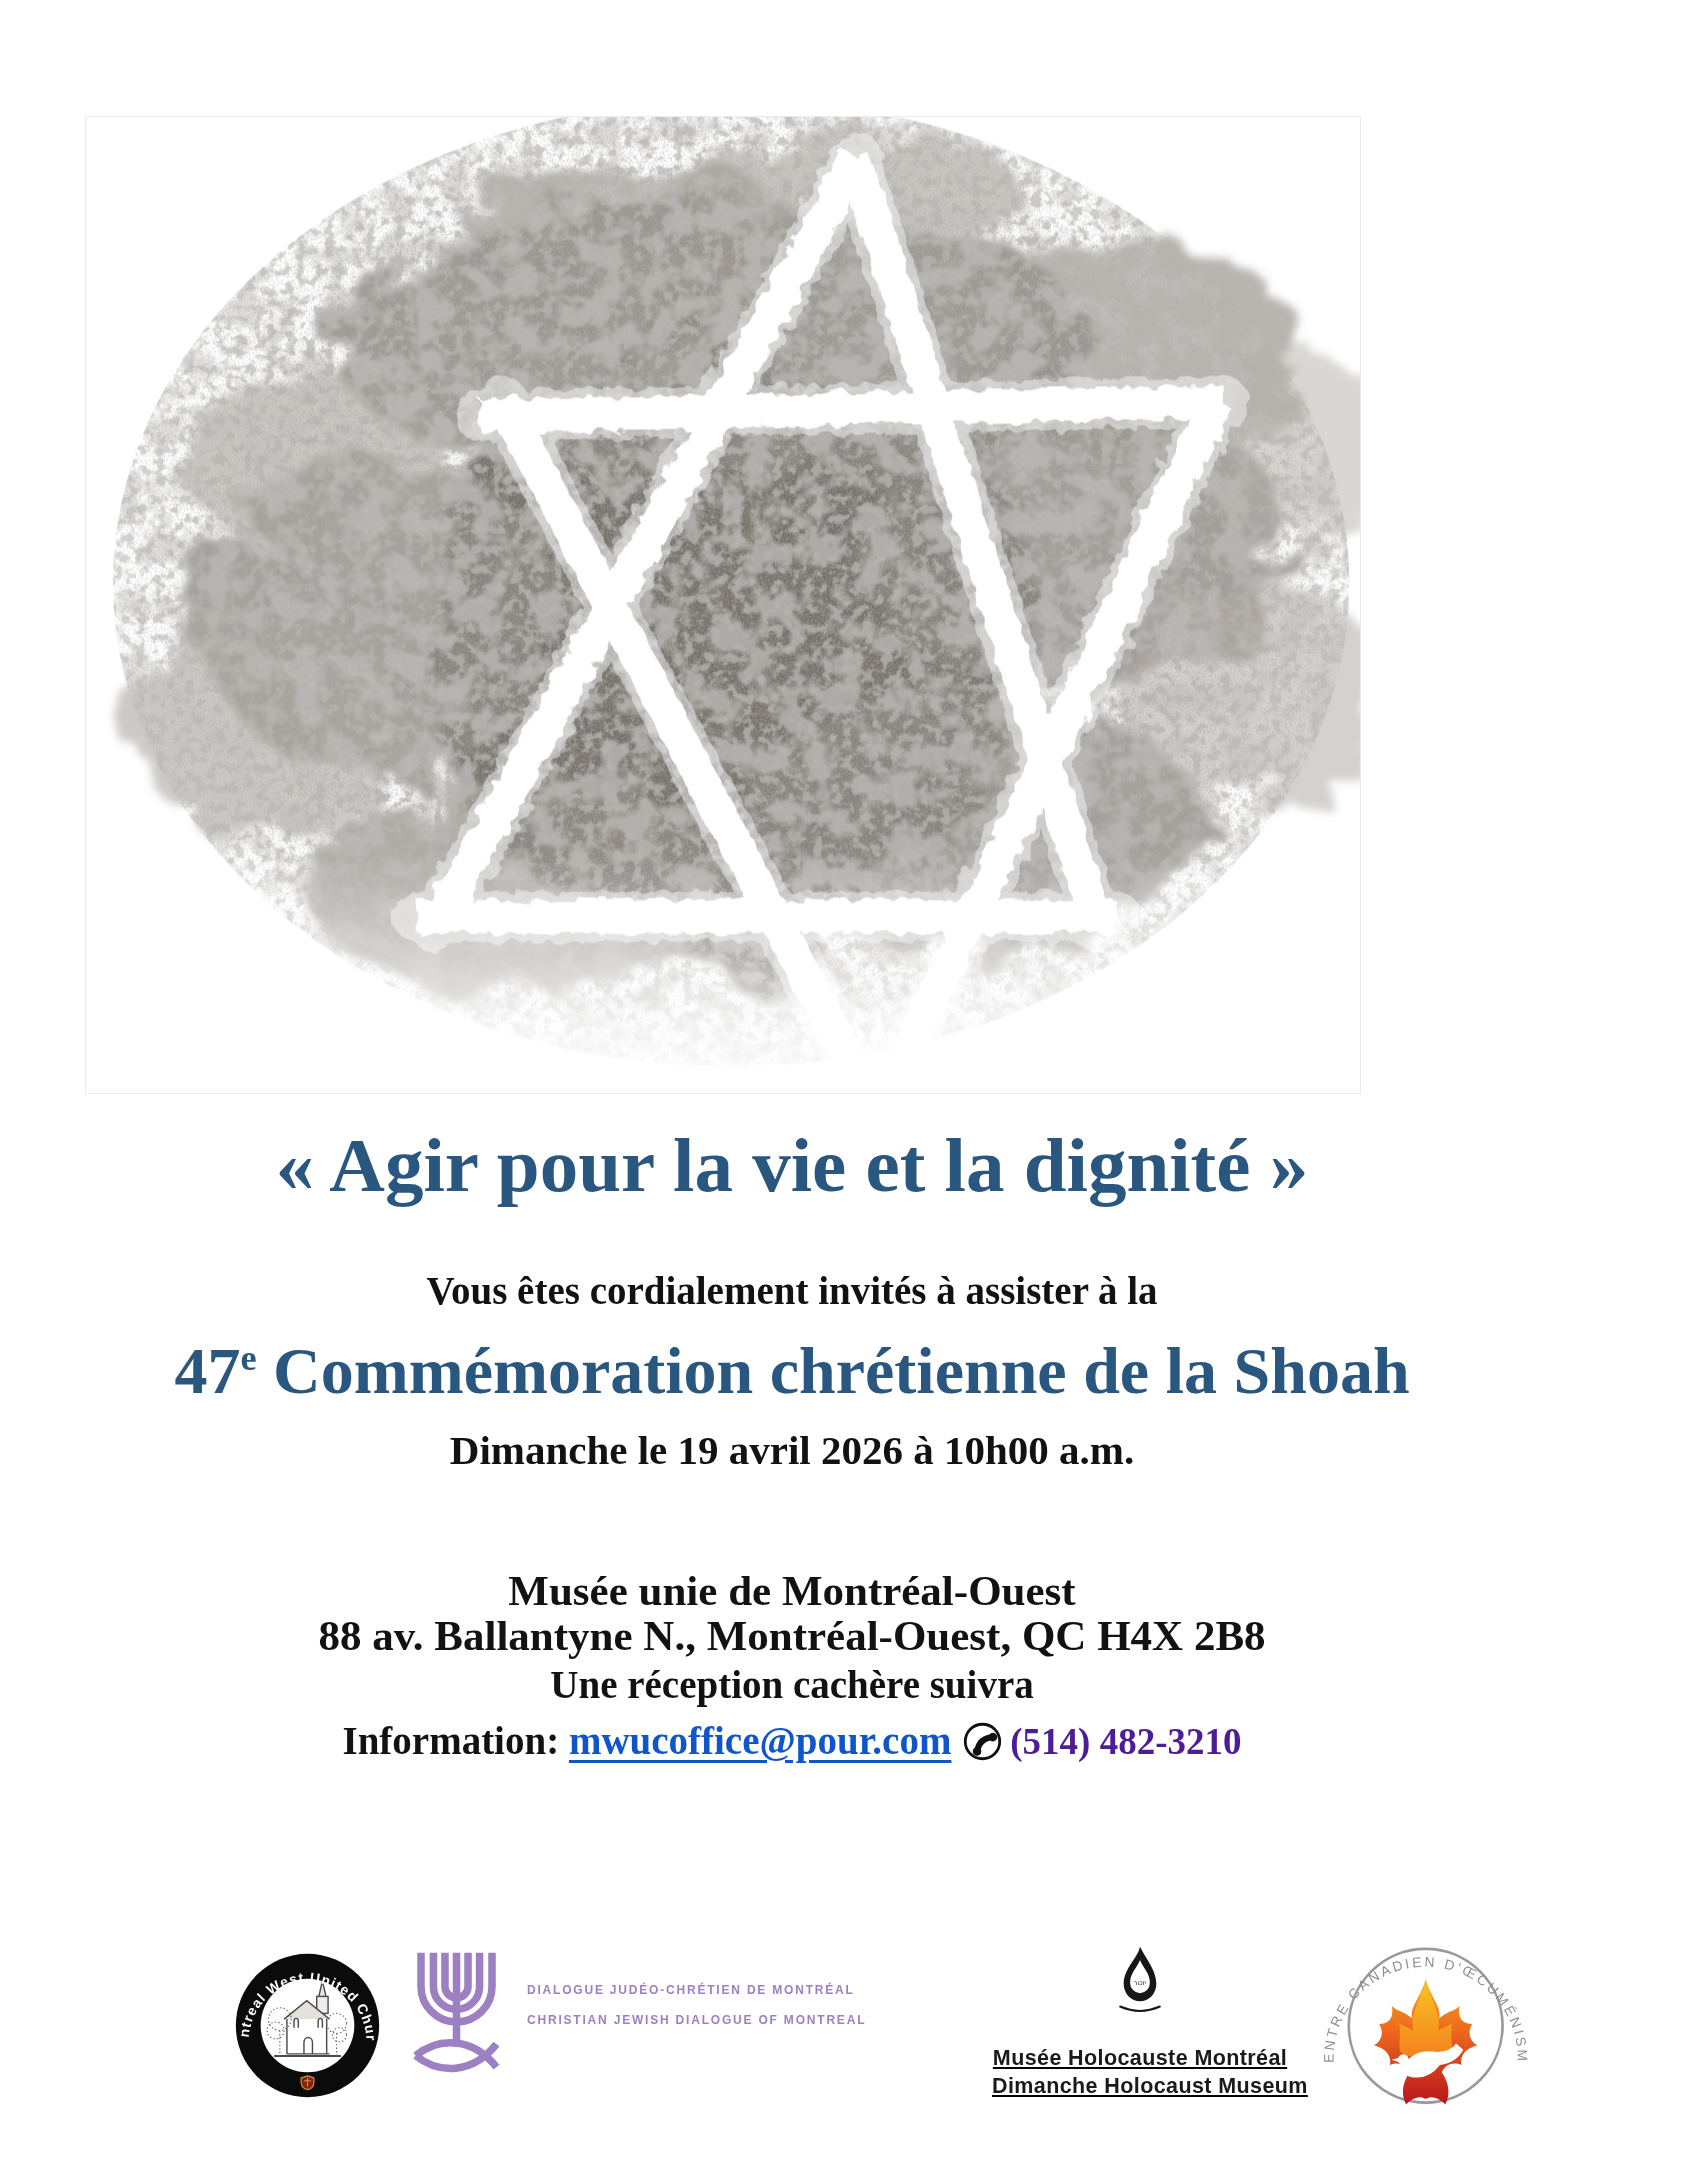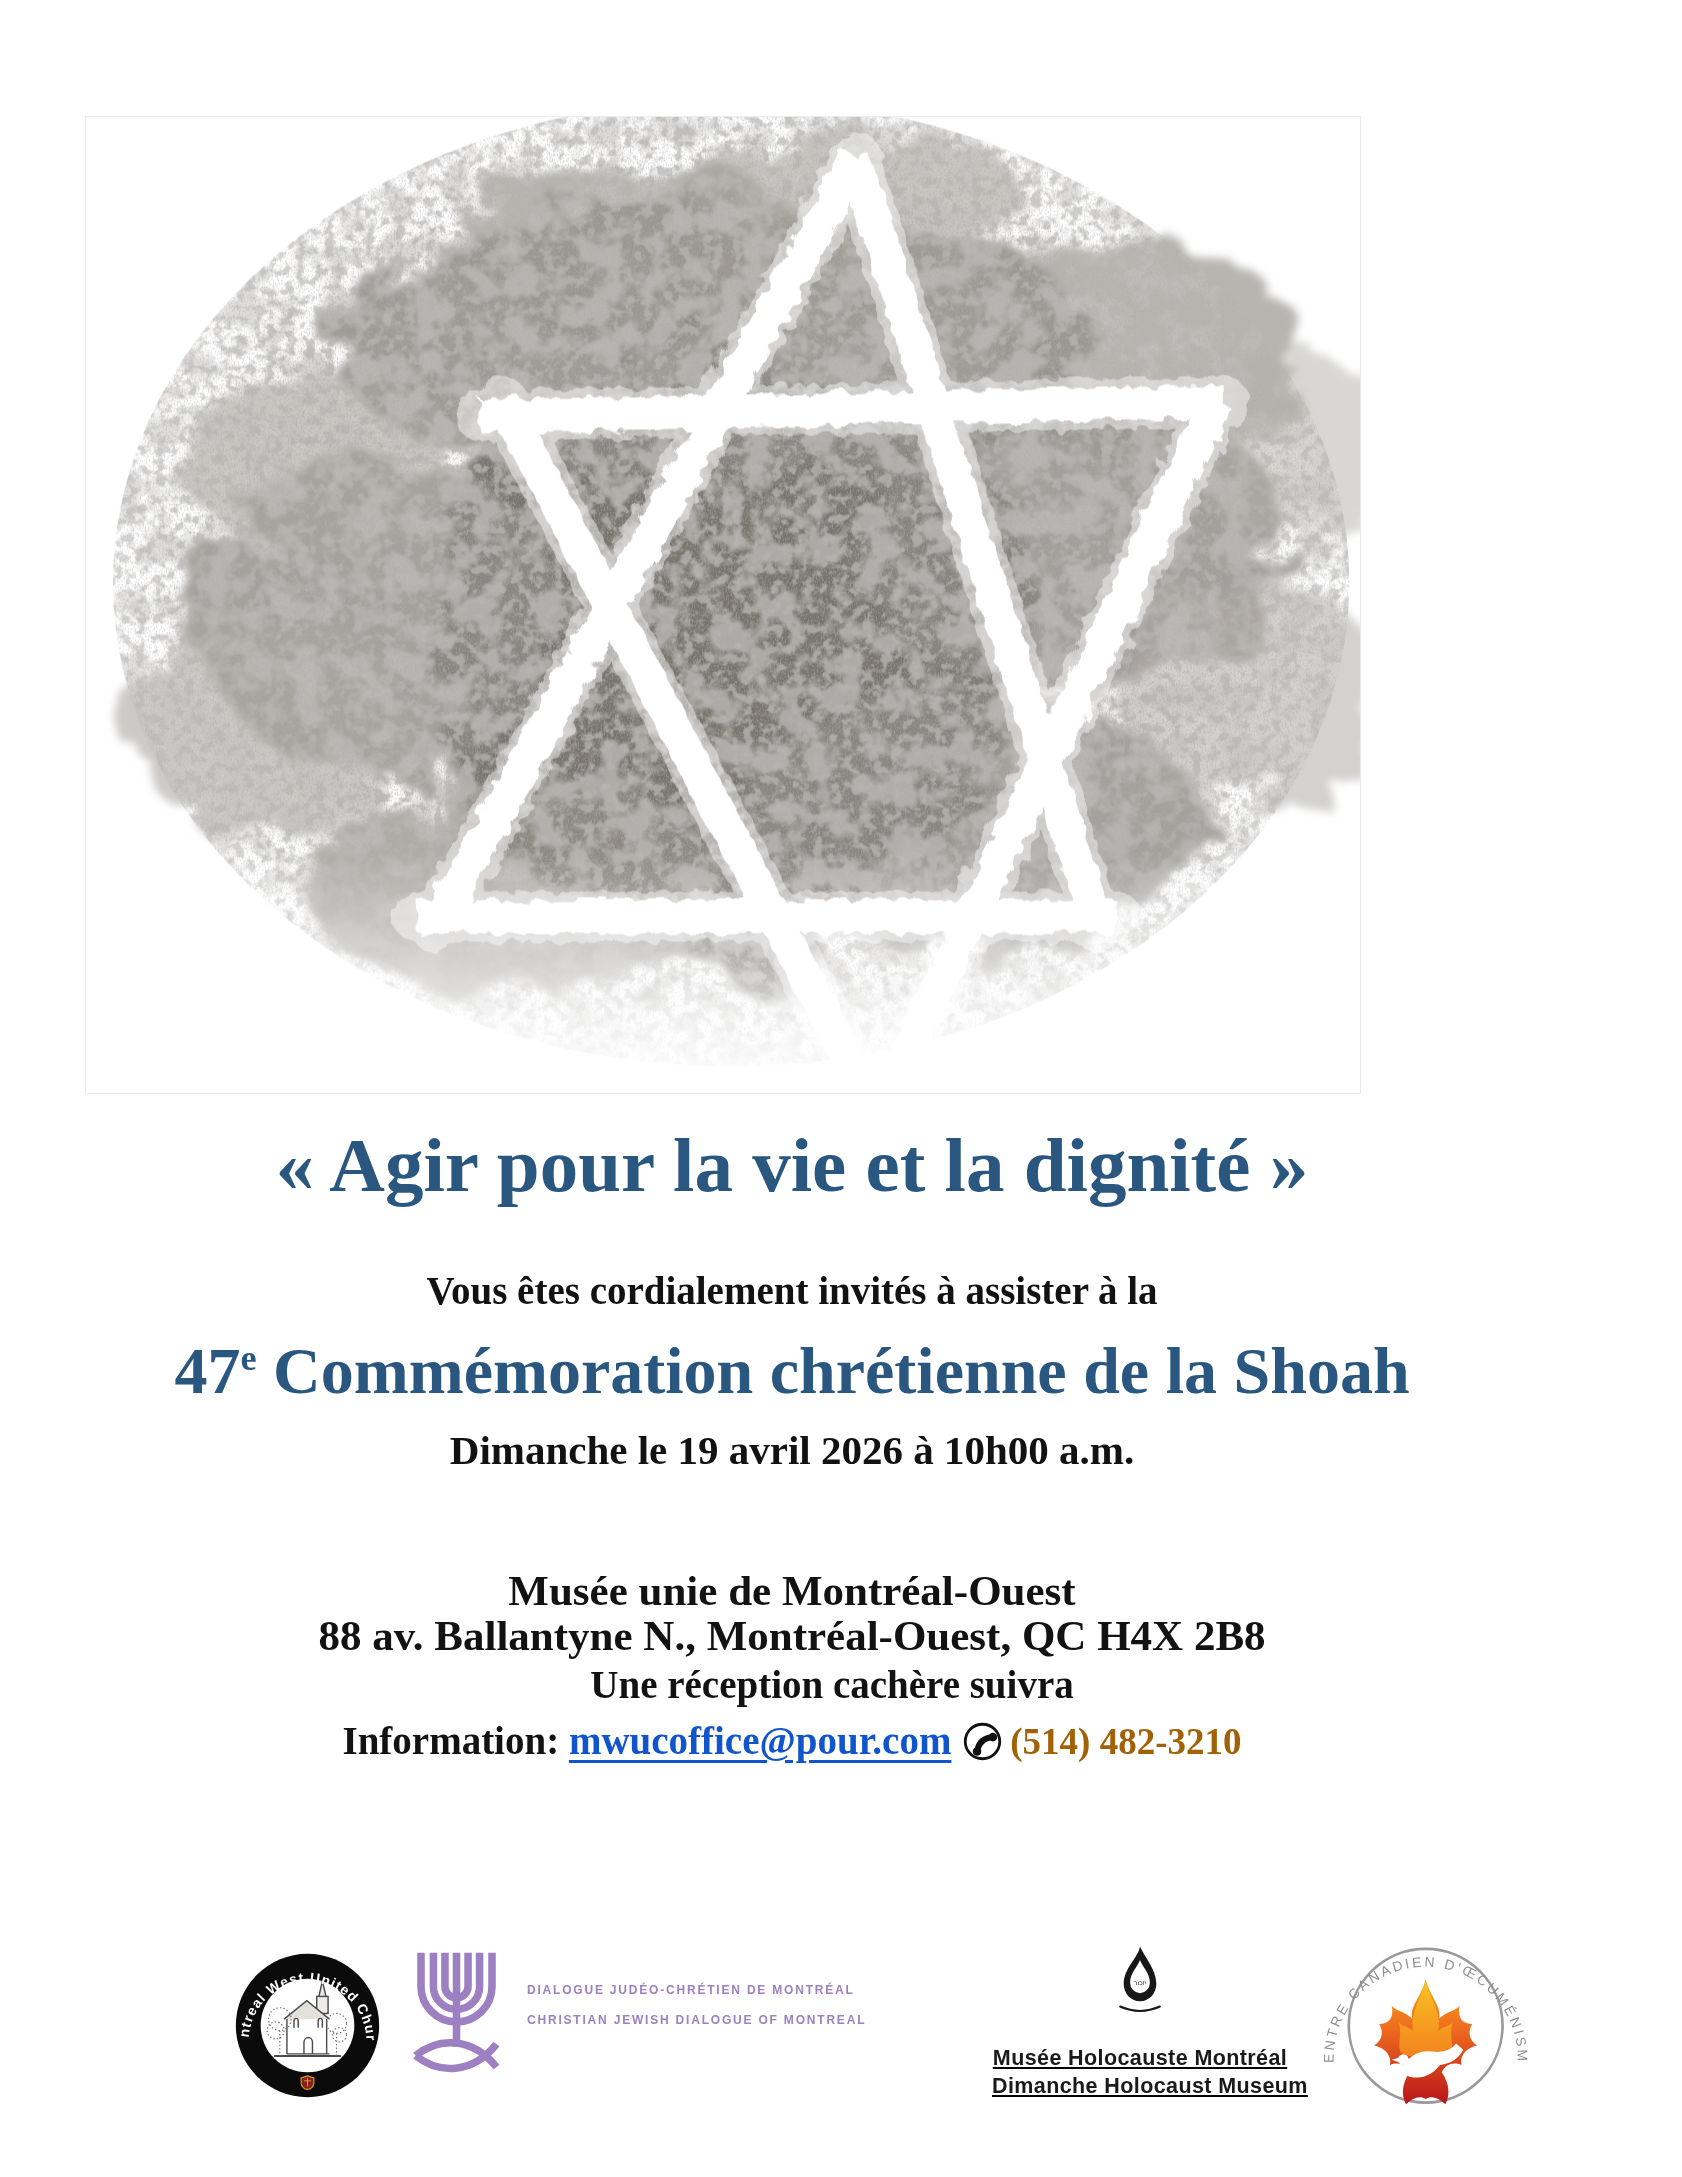--- a/index.html
+++ b/index.html
@@ -11,24 +11,24 @@
   .hero svg{display:block;width:100%;height:100%;}
   
   .t-center{position:absolute;left:0;width:1584px;text-align:center;white-space:nowrap;}
   .title{top:1121px;font-size:77px;font-weight:700;color:#2A577F;letter-spacing:0;}
   .invite{top:1268px;font-size:39px;font-weight:700;color:#121212;}
   .event-heading{top:1333px;font-size:66px;font-weight:700;color:#2A577F;}
   .event-heading sup{font-size:55%;vertical-align:super;line-height:0;}
   .dateline{top:1426px;font-size:41px;font-weight:700;color:#121212;}
   .venue-name{top:1566px;font-size:43px;font-weight:700;color:#121212;}
   .venue-address{top:1611px;font-size:43px;font-weight:700;color:#121212;}
-  .reception{top:1662px;font-size:39px;font-weight:700;color:#121212;padding-left:40px;}
+  .reception{top:1662px;font-size:39px;font-weight:700;color:#121212;}
   .infoline{top:1718px;font-size:39px;font-weight:700;color:#121212;}
   .infoline a{color:#1155CC;text-decoration:underline;text-decoration-thickness:3.1px;text-underline-offset:6.3px;cursor:pointer;}
-  .infoline .phone{color:#a16207;font-size:37px;}
+  .infoline .phone{color:#4c1d95;font-size:37px;}
   .phone-ico{display:inline-block;vertical-align:-8px;margin:0 7.2px 0 10.7px;}
   
   .footer{position:absolute;left:0;top:1917px;width:1683px;height:215px;}
   .logo-church{position:absolute;left:233px;top:34px;}
   .logo-menorah{position:absolute;left:403px;top:25px;}
   .dialogue-text{position:absolute;left:527px;top:59px;width:466px;
       font-family:"Liberation Sans","DejaVu Sans",sans-serif;font-size:12px;font-weight:700;
       letter-spacing:1.8px;line-height:29.6px;color:#9C81C0;white-space:nowrap;}
   .museum{position:absolute;left:992px;top:27px;width:296px;text-align:center;text-decoration:underline;}
   .museum .drop{display:block;margin:0 auto;}

